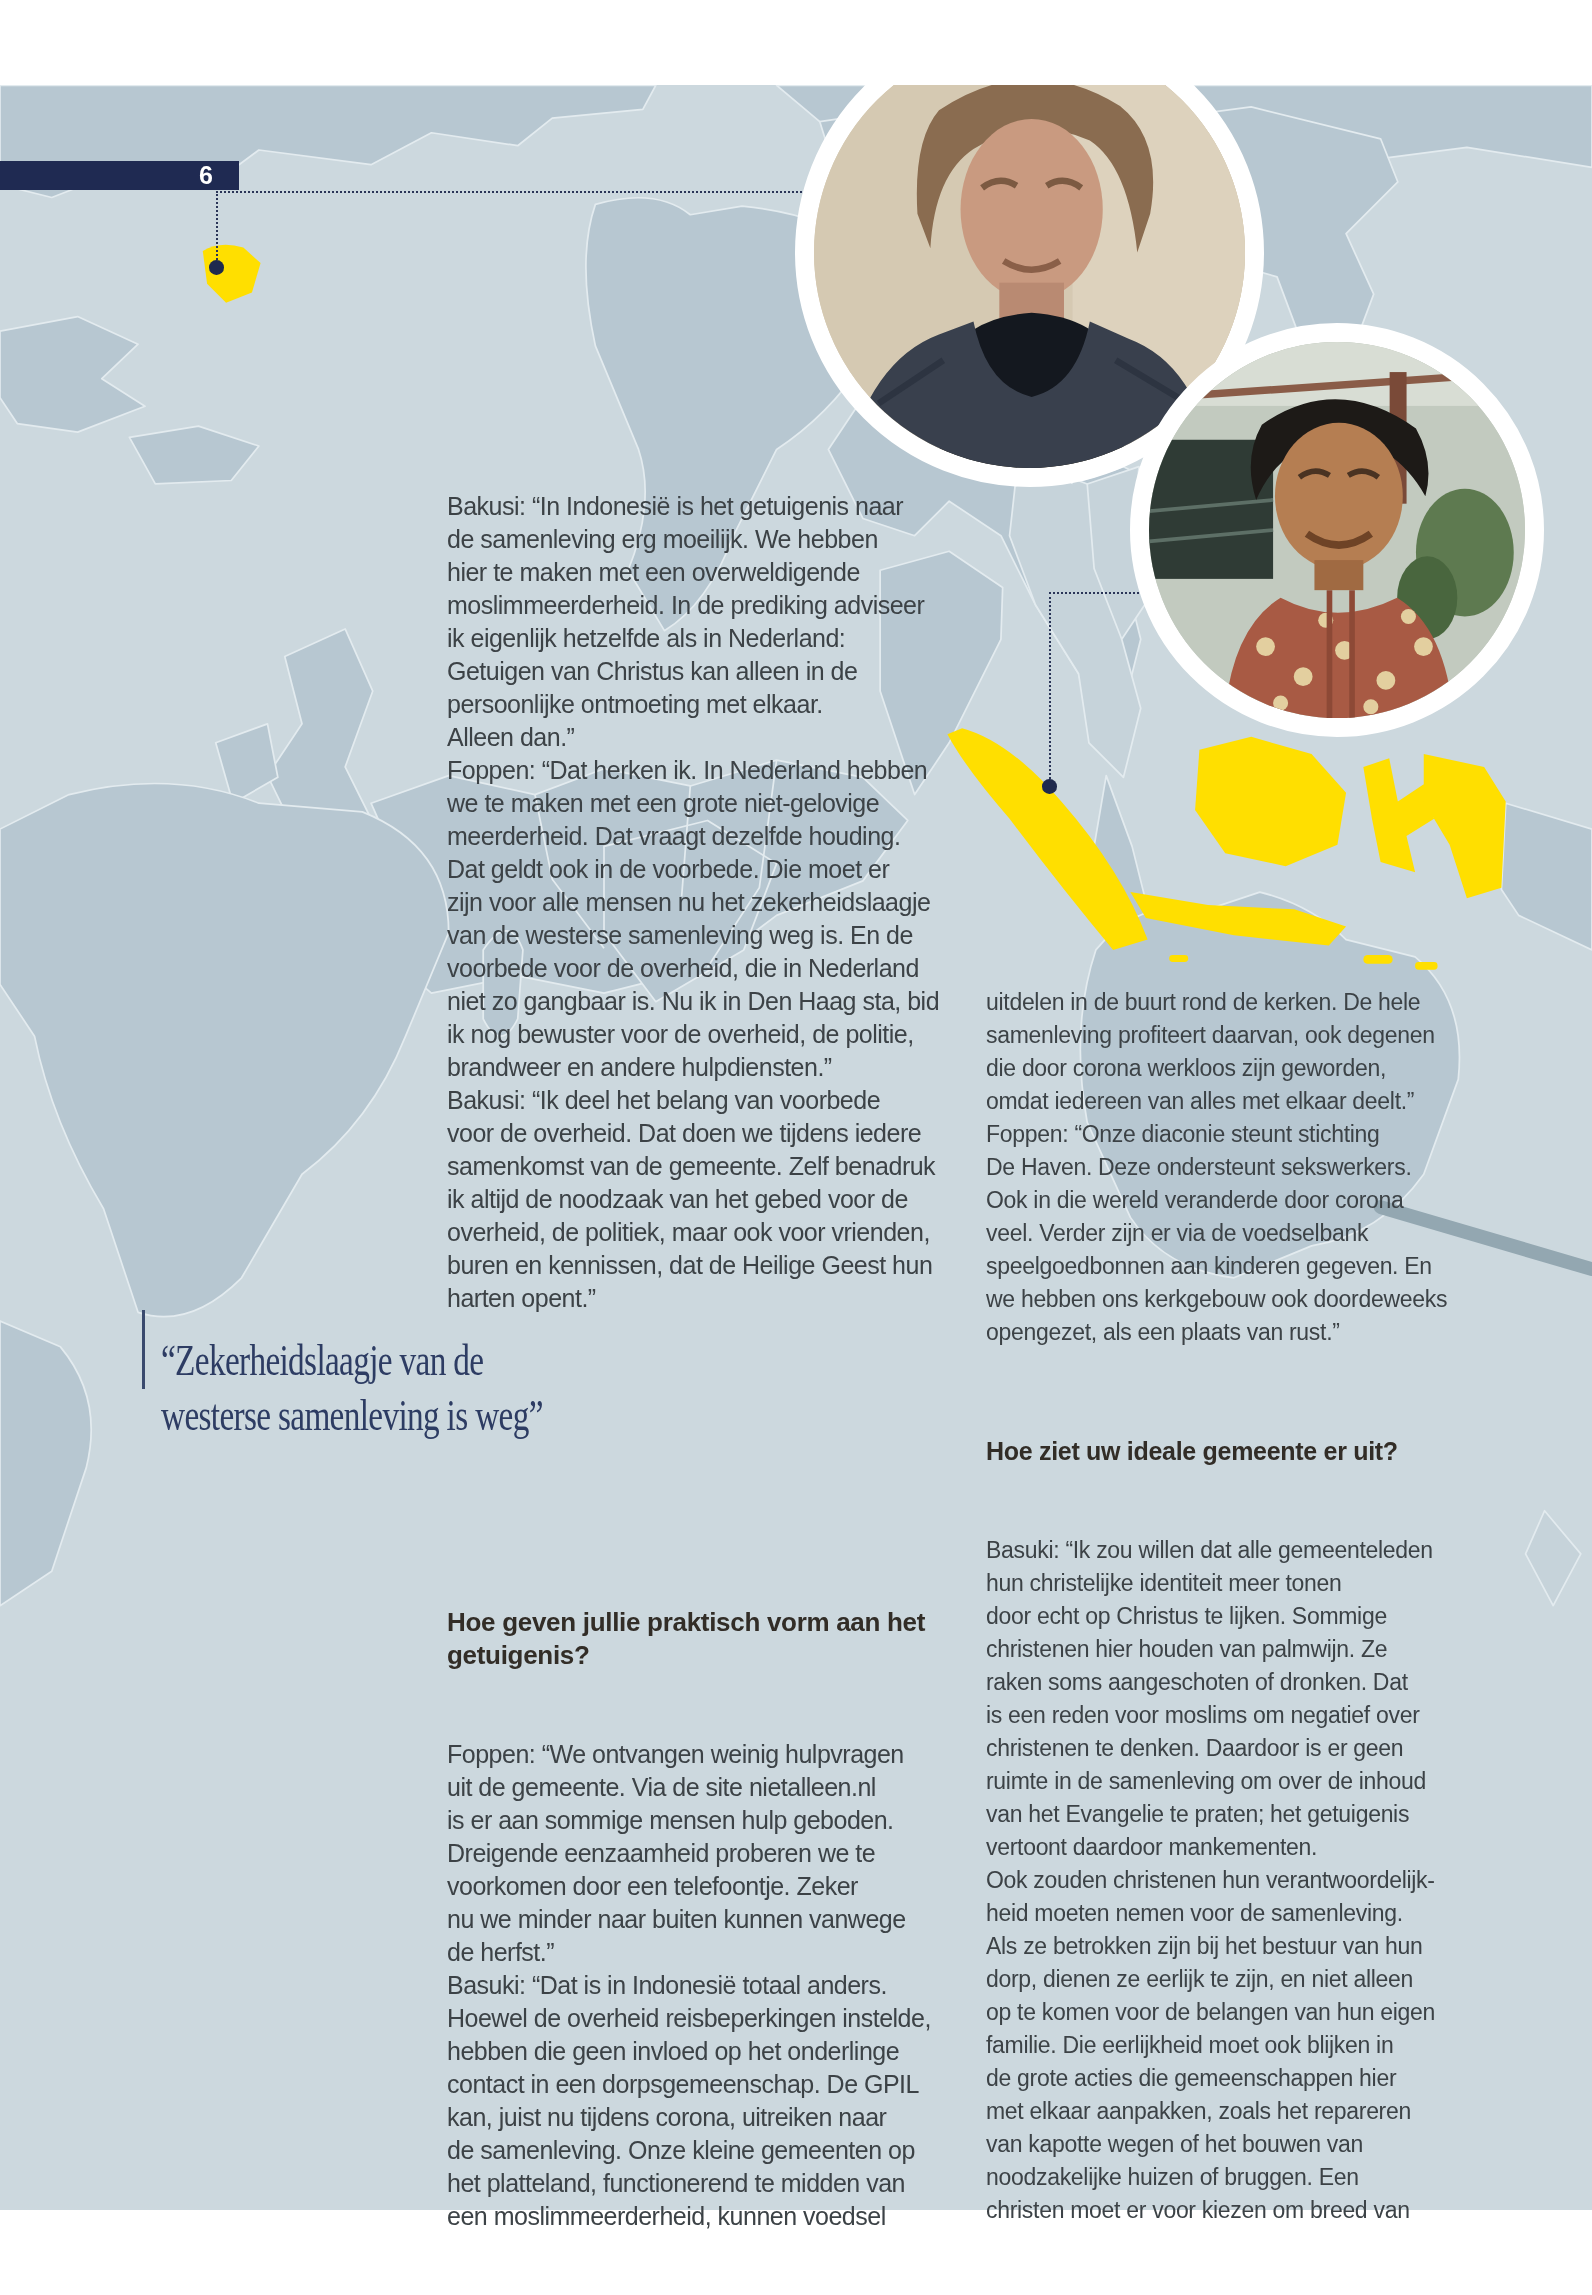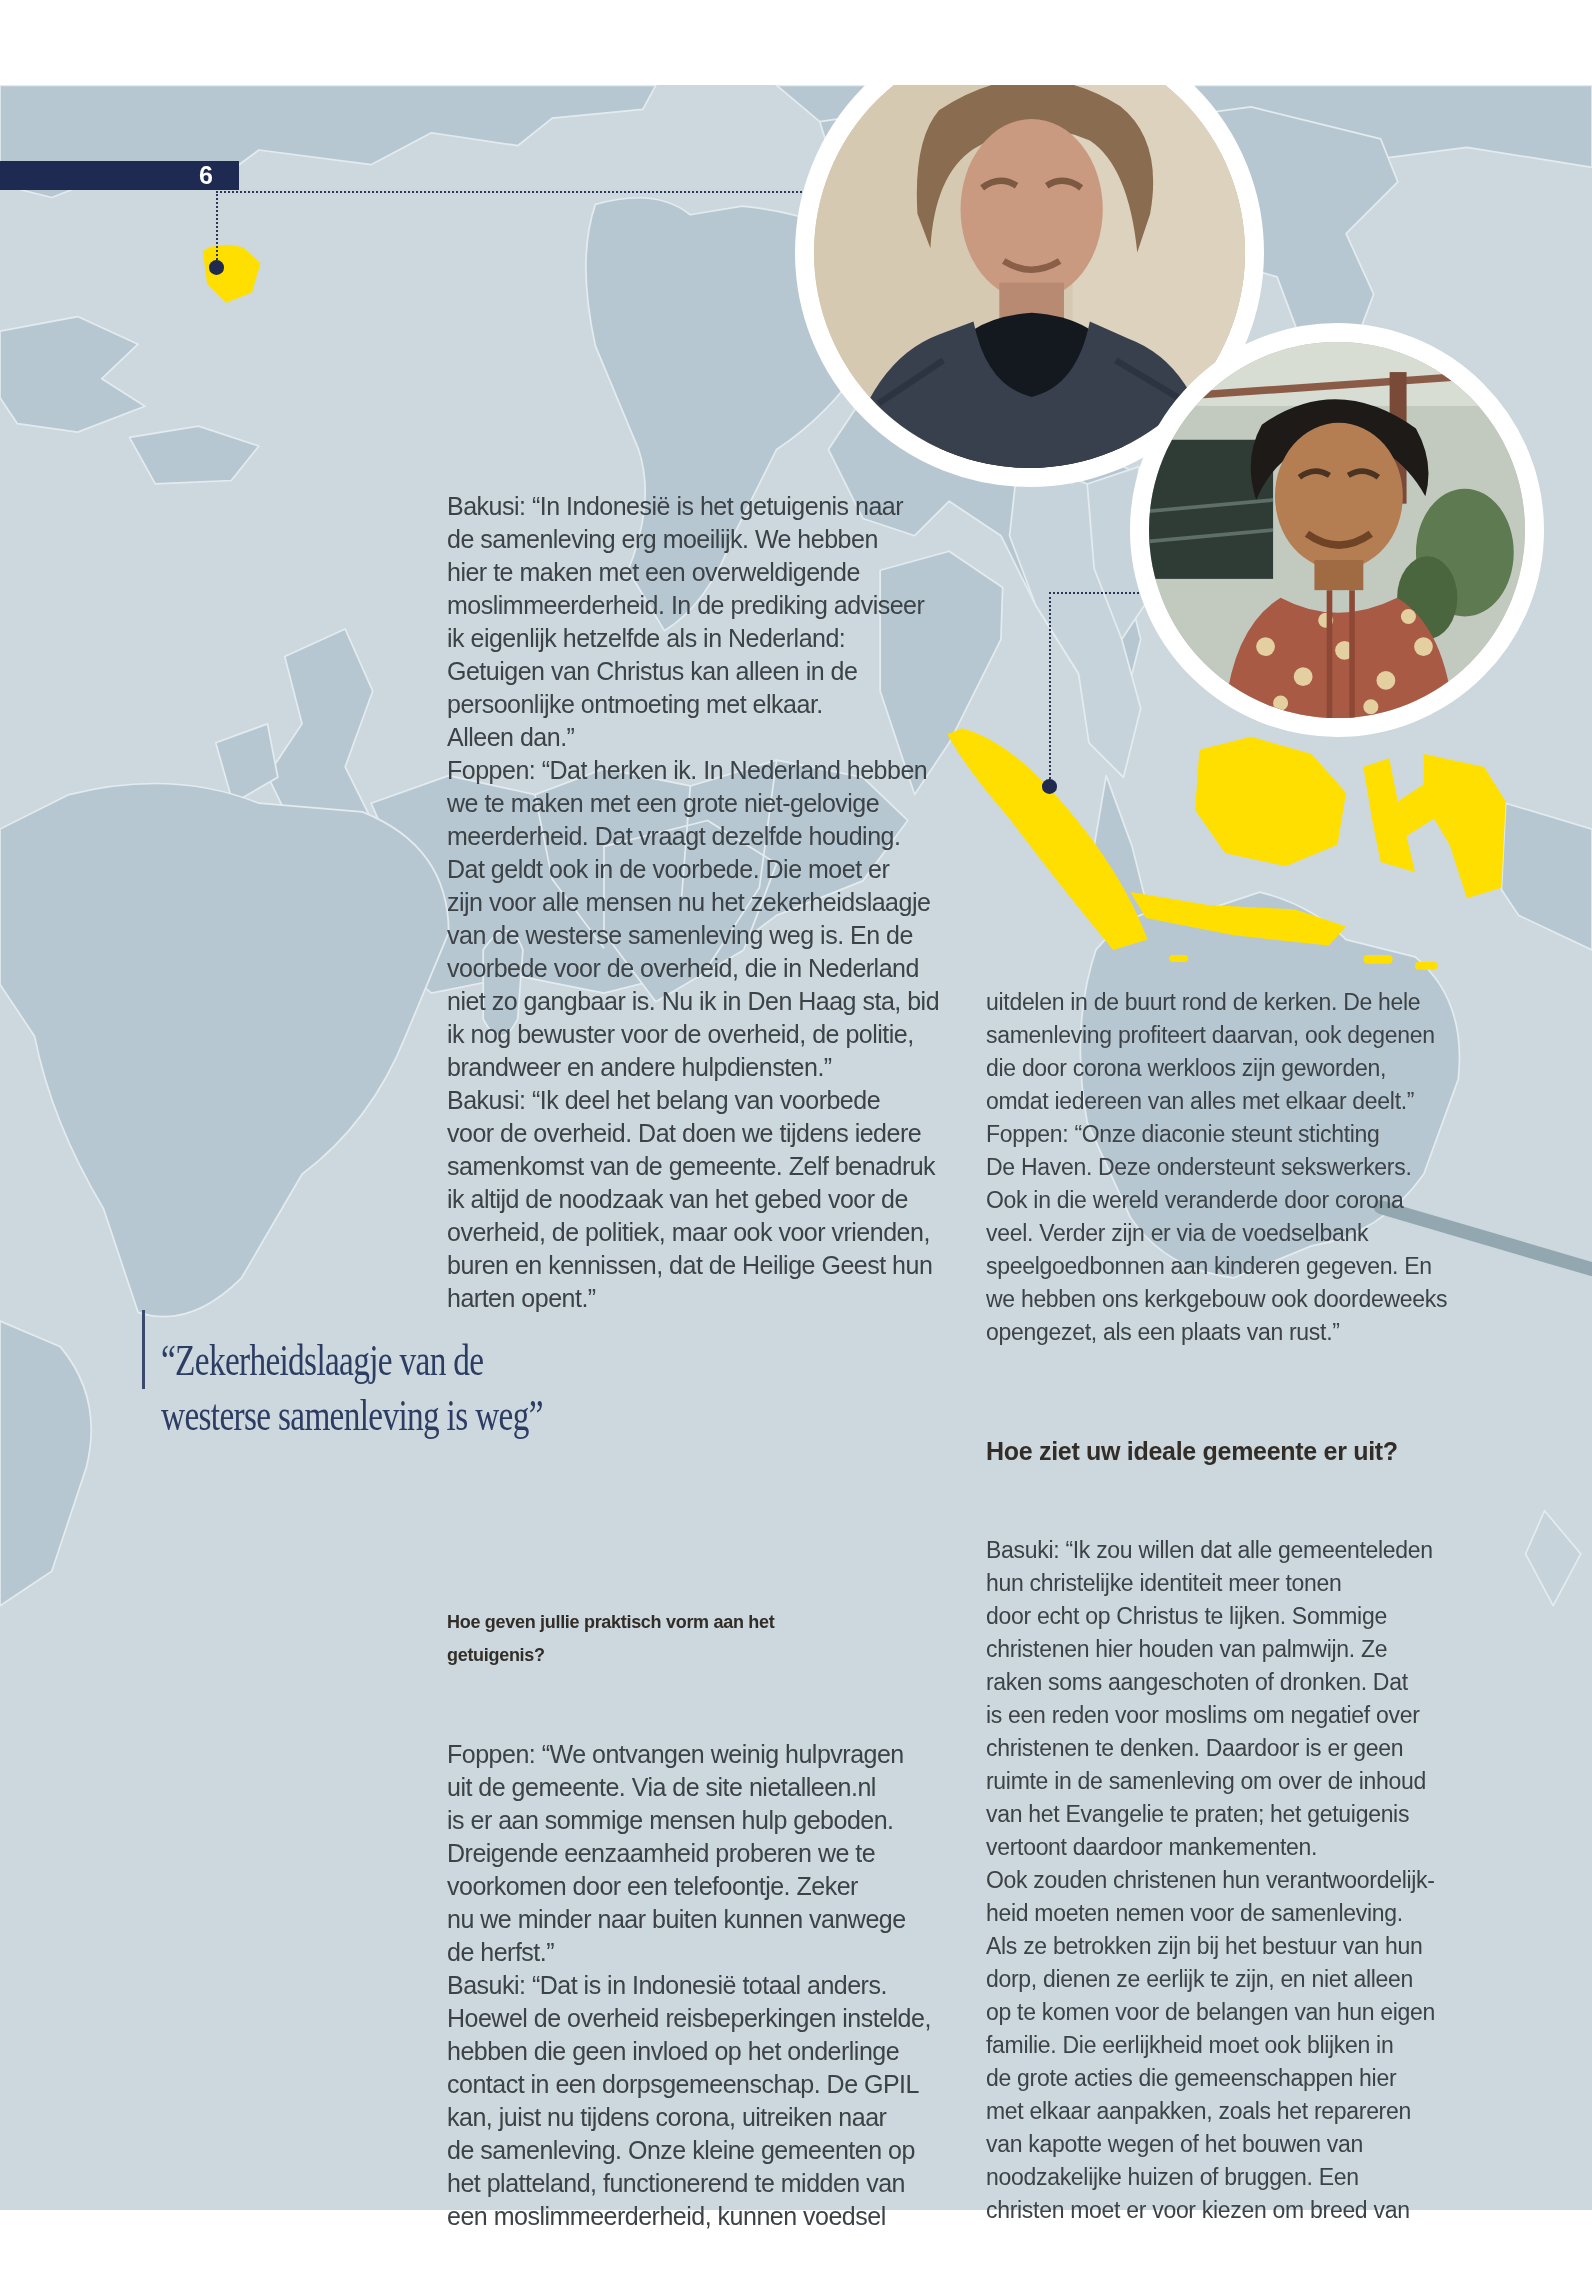--- a/index.html
+++ b/index.html
@@ -16,21 +16,21 @@
   .dot-v{position:absolute;border-left:2.6px dotted #2a3558;width:0;z-index:4;}
   .map-dot{position:absolute;width:14.7px;height:14.7px;border-radius:50%;background:#1f2a4e;z-index:5;}
   
   .portrait{position:absolute;border-radius:50%;border:19px solid #ffffff;overflow:hidden;z-index:5;
             background:#d5c9b2;}
   .portrait svg{display:block;width:100%;height:100%;}
   
   .body-text{position:absolute;white-space:pre;color:#3c4246;font-size:25px;line-height:33px;
              letter-spacing:-0.5px;z-index:7;}
   .body-text.right{font-size:23px;letter-spacing:-0.3px;line-height:33px;}
-  .q-head{font-weight:bold;color:#322d27;font-size:18px;letter-spacing:-0.3px;}
+  .q-head{font-weight:bold;color:#322d27;font-size:26px;letter-spacing:-0.3px;}
   .pull-quote{position:absolute;left:161px;top:1333px;white-space:pre;color:#2d3c63;
               font-family:"Liberation Serif",serif;font-size:45px;line-height:55px;letter-spacing:-0.9px;
               transform:scaleX(0.74);transform-origin:left top;z-index:7;}
   .quote-rule{position:absolute;left:142px;top:1310px;width:2.6px;height:79px;background:#3a4a6e;z-index:7;}
 </style>
 </head>
 <body>
 
 <div class="page">
 

